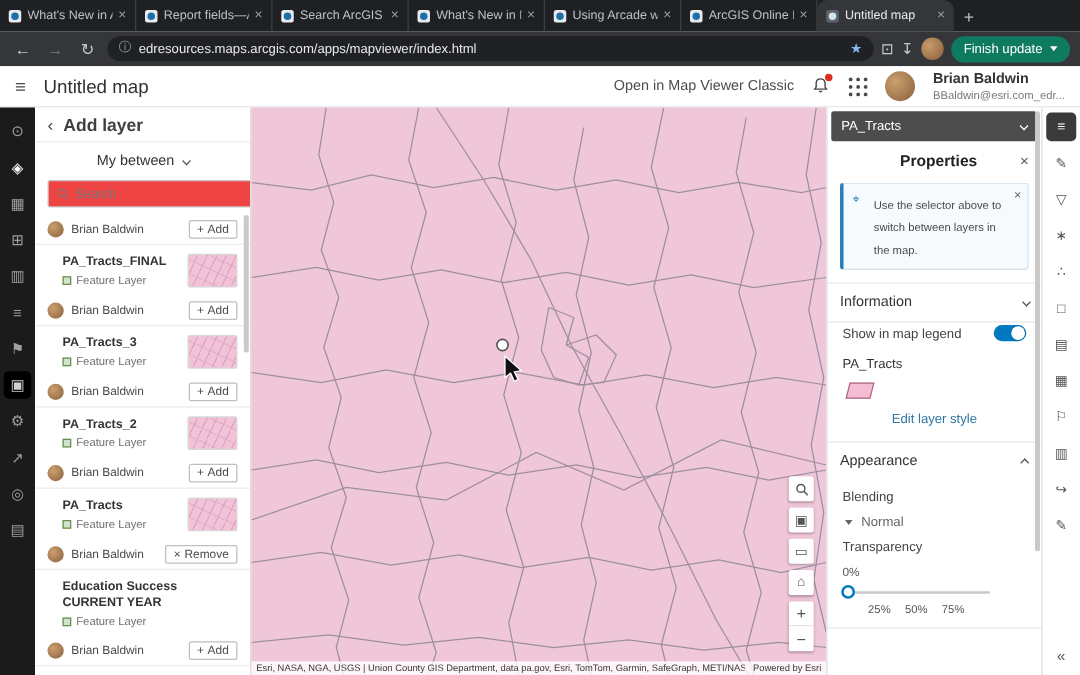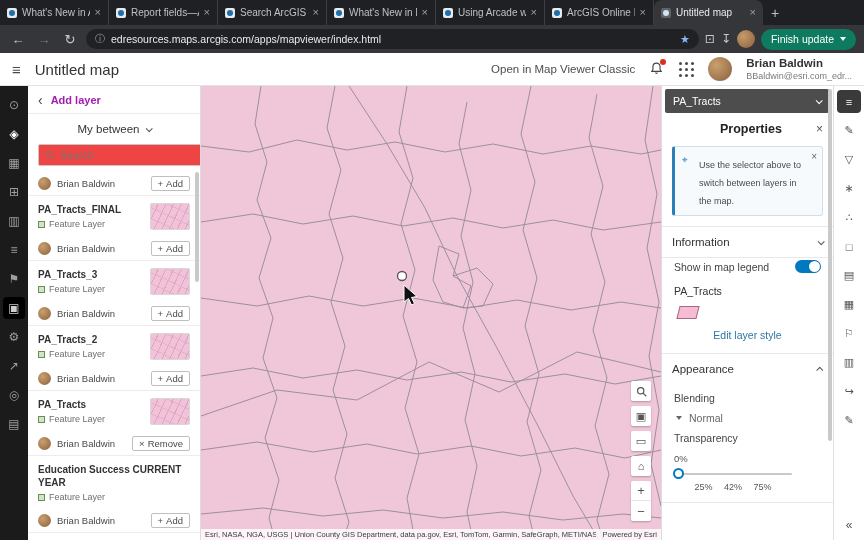--- a/index.html
+++ b/index.html
@@ -50,35 +50,35 @@
 
   
   .leftrail{position:absolute;left:0;top:86px;width:28px;height:454px;background:#1b1b1b;display:flex;flex-direction:column;align-items:center;padding-top:8px;gap:7px;}
   .railicon{width:22px;height:22px;display:flex;align-items:center;justify-content:center;font-size:12px;color:#9f9f9f;border-radius:4px;}
   .railicon.bright{color:#fff;}
   .railicon.darktile{background:#000;color:#cfcfcf;}
 
   .leftpanel{position:absolute;left:28px;top:86px;width:173px;height:454px;background:#fff;border-right:1px solid #dcdcdc;overflow:hidden;}
   .lp-header{height:28px;display:flex;align-items:center;gap:8px;padding:0 10px;border-bottom:1px solid #ececec;}
   .lp-back{font-size:14px;color:#444;line-height:1;}
-  .lp-title{font-size:11px;font-weight:bold;color:#a21caf;}
+  .lp-title{font-size:14px;font-weight:bold;color:#404040;}
   .lp-scope{height:30px;display:flex;align-items:center;justify-content:center;gap:6px;font-size:11.5px;color:#333;}
   .chev{display:inline-block;width:5px;height:5px;border-right:1.4px solid #555;border-bottom:1.4px solid #555;}
   .chev.down{transform:rotate(45deg) translateY(-1px);}
   .chev.up{transform:rotate(-135deg) translateY(-1px);}
   .lp-searchrow{display:flex;align-items:center;gap:6px;margin:0 10px 6px 10px;}
   .searchbox{flex:1;display:flex;align-items:center;gap:5px;border:1px solid #c6c6c6;border-radius:2px;height:22px;padding:0 6px;background:#ef4444;}
   .searchbox input{border:none;outline:none;flex:1;font-size:10.5px;color:#333;min-width:0;font-family:inherit;background:transparent;}
   .layerlist{position:relative;}
   .ownerrow{height:24px;display:flex;align-items:center;gap:6px;padding:0 10px;border-bottom:1px solid #ececec;}
   .ownerrow .oavatar{width:13px;height:13px;border-radius:50%;background:radial-gradient(circle at 35% 35%,#caa06f,#8a5f3c);flex:none;}
   .ownerrow .oname{flex:1;font-size:9.5px;color:#4a4a4a;white-space:nowrap;overflow:hidden;}
   .actionbtn{display:flex;align-items:center;gap:3px;border:1px solid #bfbfbf;border-radius:2px;background:#fff;font-size:9.5px;color:#4a4a4a;padding:1px 6px;font-family:inherit;}
   .layercard{display:flex;gap:6px;padding:7px 10px 7px 10px;}
-  .lc-left{flex:1;min-width:0;}
+  .lc-left{flex:1;min-width:0;margin-left:12px;}
   .lc-title{font-size:10px;font-weight:bold;color:#333;line-height:1.3;}
   .lc-typerow{display:flex;align-items:center;gap:4px;margin-top:3px;}
   .lc-typeicon{width:7px;height:7px;background:#cfe3cf;border:1px solid #6a8f49;flex:none;}
   .lc-type{font-size:9px;color:#6e6e6e;}
   .lc-thumb{width:40px;height:27px;border:1px solid #d8d8d8;border-radius:2px;flex:none;background:#f2c3d8;background-image:repeating-linear-gradient(115deg,transparent 0 6px,#dda6c2 6px 7px),repeating-linear-gradient(25deg,transparent 0 9px,#e3b2ca 9px 10px);}
   .lp-scrollbar{position:absolute;right:1px;top:86px;width:4px;height:110px;background:#c9c9c9;border-radius:2px;}
 
   
   .maparea{position:absolute;left:201px;top:86px;width:460px;height:454px;background:#f0c6d9;overflow:hidden;}
   .maparea svg.tracts{position:absolute;left:0;top:0;}
@@ -465,21 +465,21 @@
         <span class="bval">Normal</span>
       </div>
       <div class="sublabel">Transparency</div>
       <div class="transval">0%</div>
       <div class="sliderwrap">
         <span class="slidertrack"></span>
         <span class="sliderhandle"></span>
       </div>
       <div class="tickrow">
         <span style="left:25%">25%</span>
-        <span style="left:50%">42%</span>
+        <span style="left:50%">50%</span>
         <span style="left:75%">75%</span>
       </div>
     </div>
     <div class="rp-divider" style="margin-top:8px"></div>
     <div class="sectionrow">
       
       
     </div>
     <div class="rp-scrollbar"></div>
   </div>

